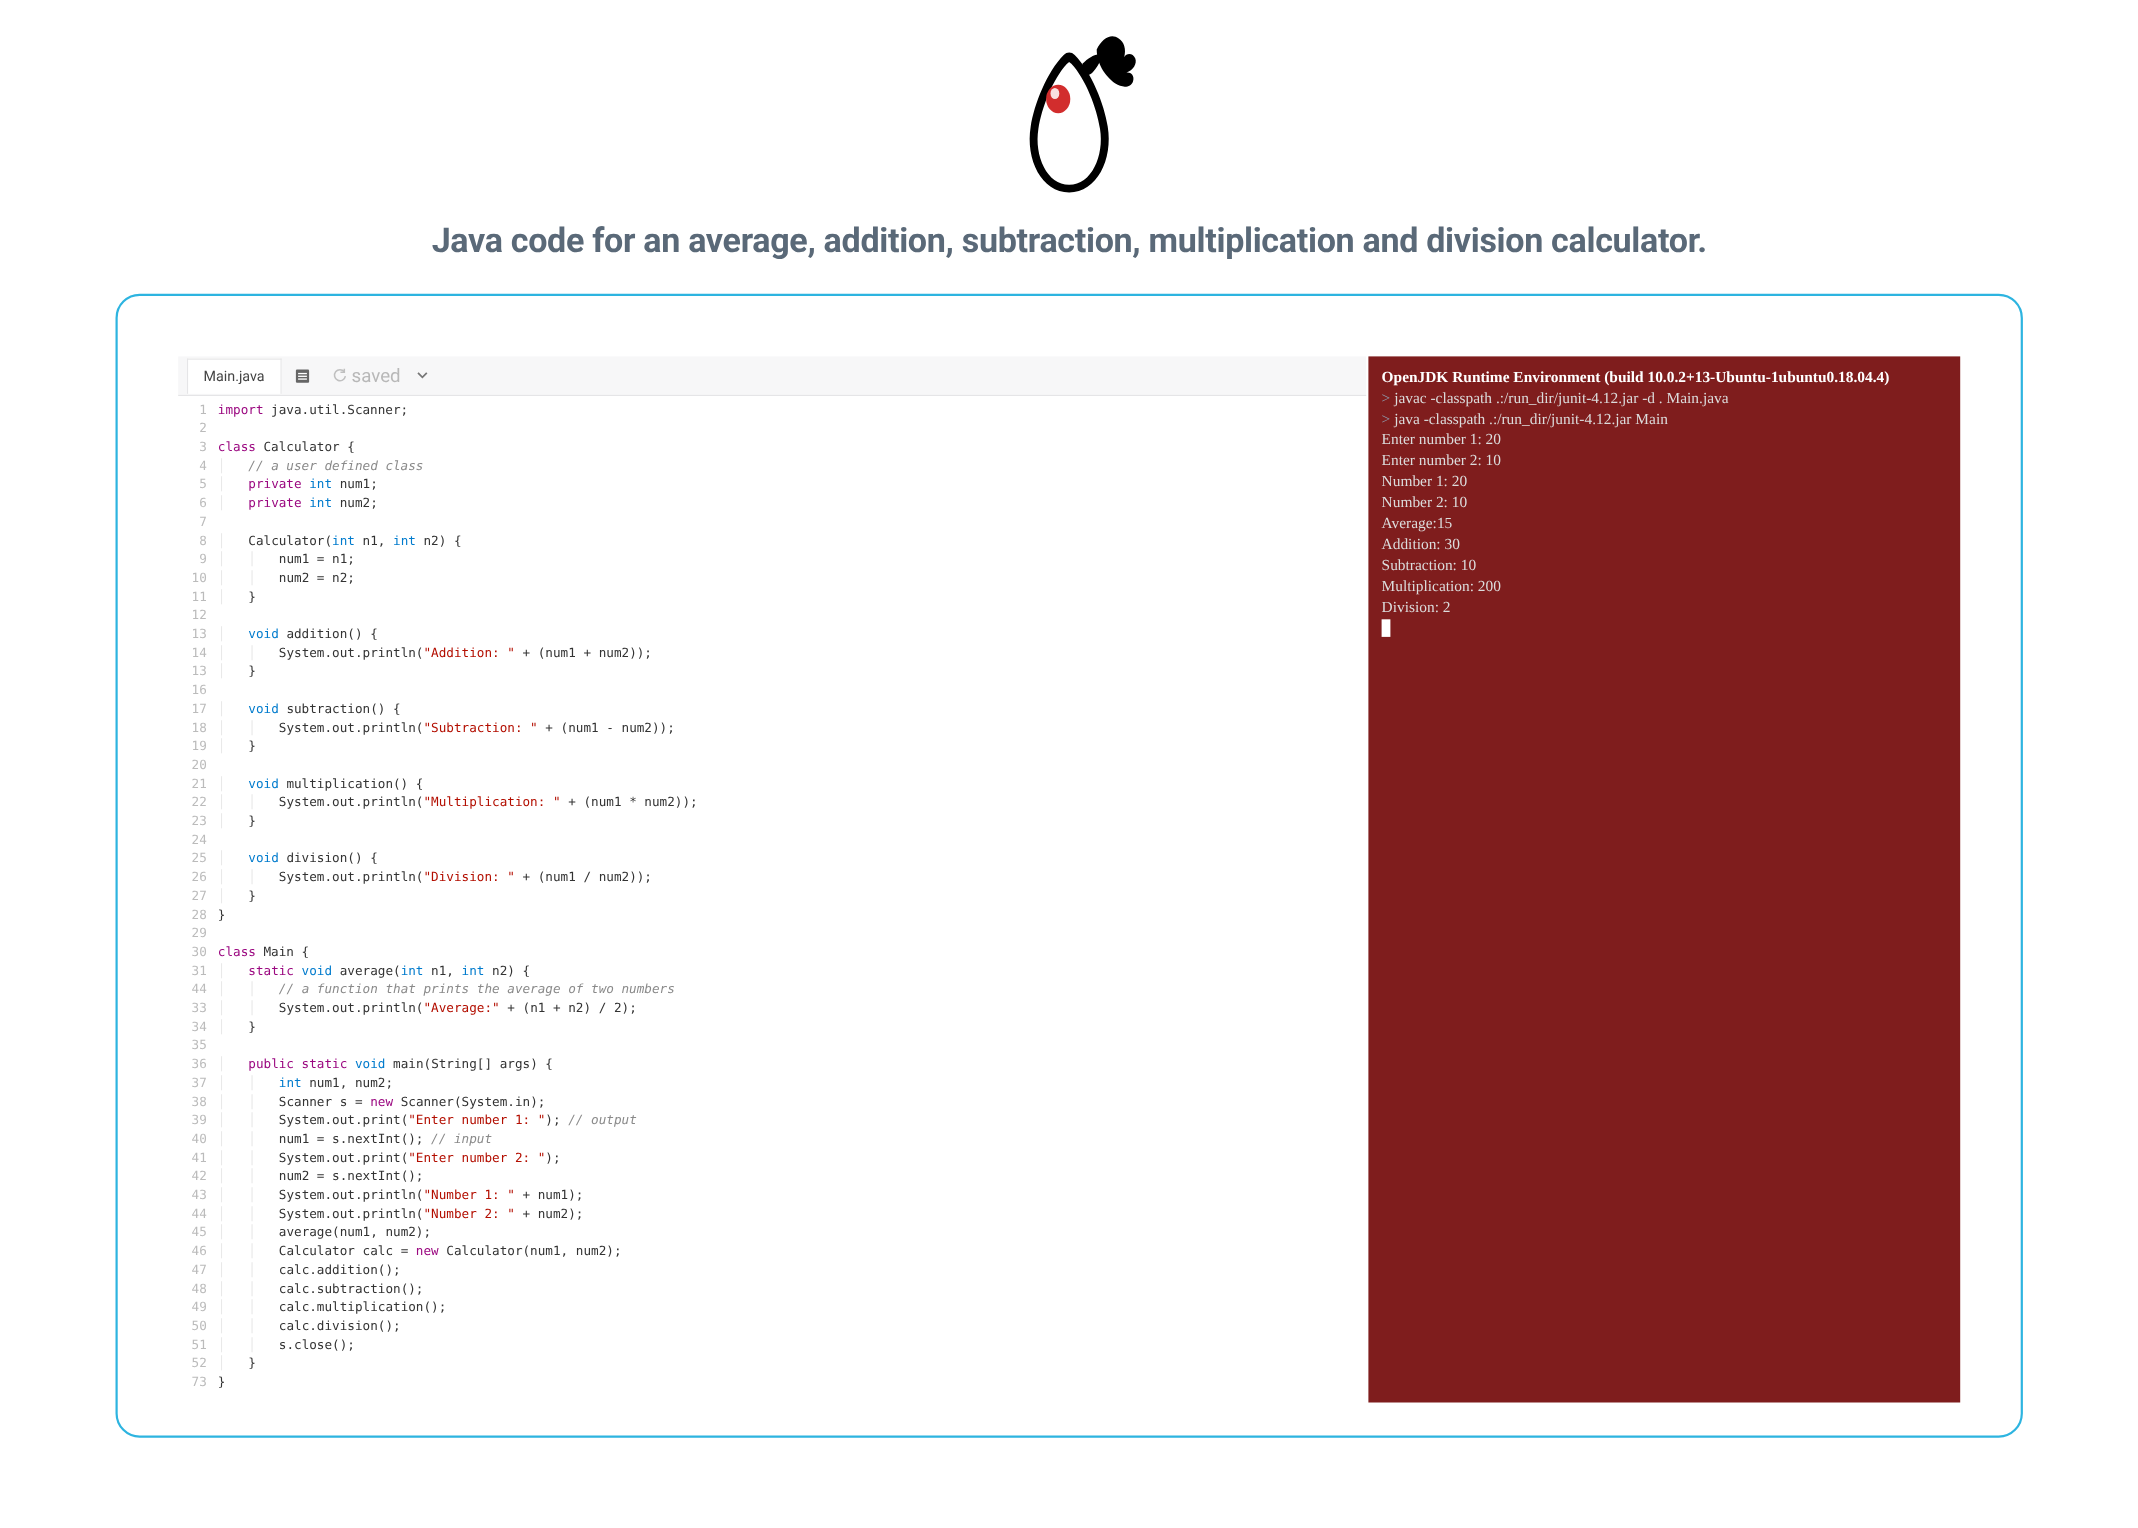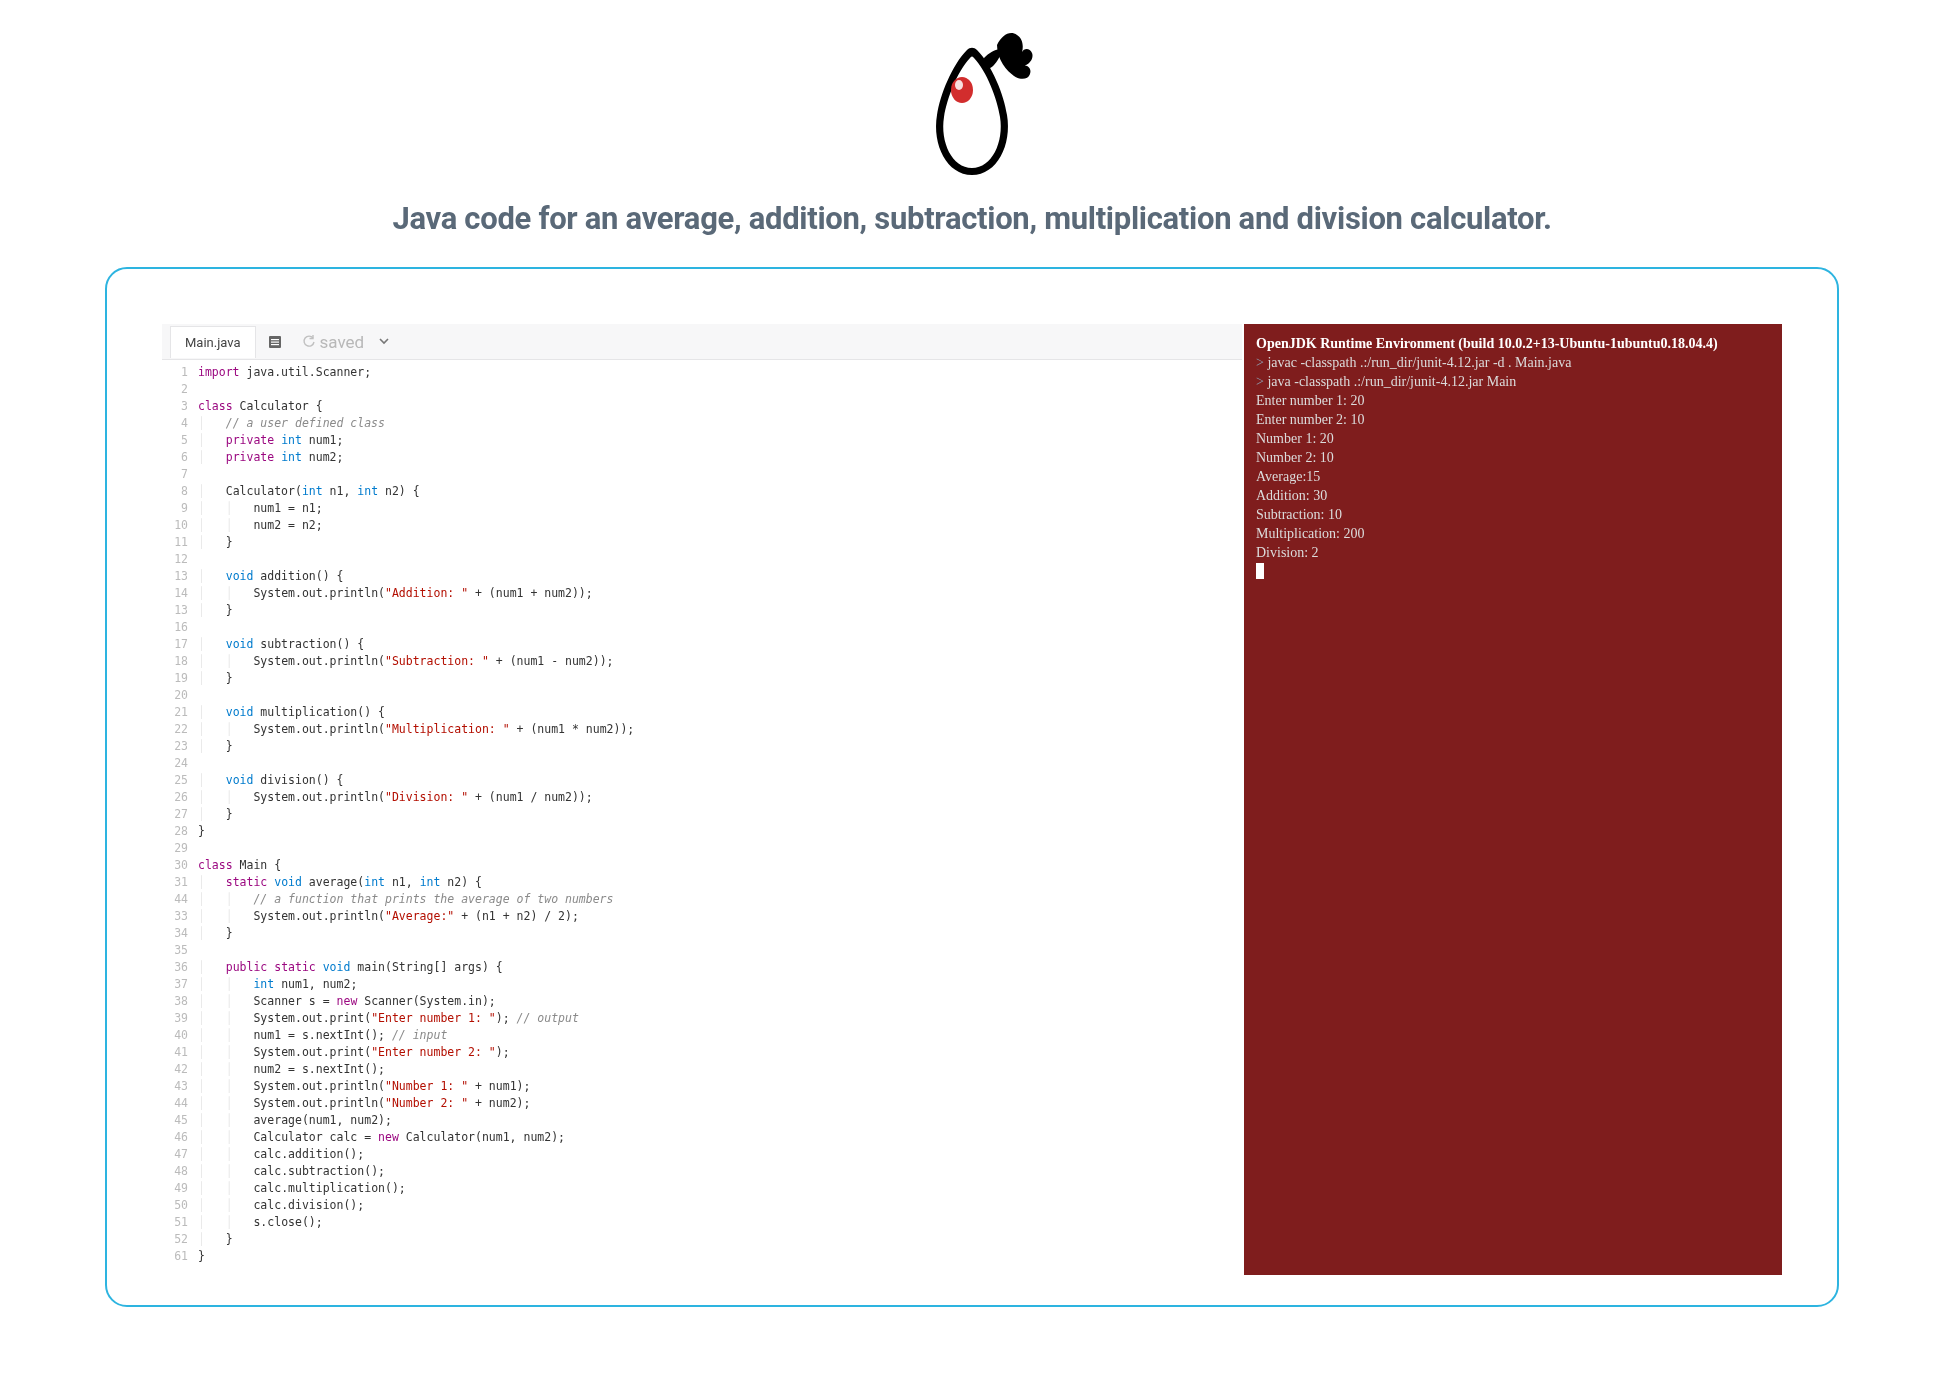--- a/index.html
+++ b/index.html
@@ -223,21 +223,21 @@
           <span class="ln">43</span>
           <span class="ln">44</span>
           <span class="ln">45</span>
           <span class="ln">46</span>
           <span class="ln">47</span>
           <span class="ln">48</span>
           <span class="ln">49</span>
           <span class="ln">50</span>
           <span class="ln">51</span>
           <span class="ln">52</span>
-          <span class="ln">61</span>
+          <span class="ln">73</span>
         </div>
       <div class="code-content" id="code-content"><span class="code-line"><span class="kw">import</span><span> java.util.Scanner;</span></span><span class="code-line">&nbsp;</span><span class="code-line"><span class="kw">class</span><span> Calculator {</span></span><span class="code-line"><span><span class="ind-guide">│</span>   </span><span></span><span class="cmt">// a user defined class</span></span><span class="code-line"><span><span class="ind-guide">│</span>   </span><span></span><span class="kw">private</span><span> </span><span class="typ">int</span><span> num1;</span></span><span class="code-line"><span><span class="ind-guide">│</span>   </span><span></span><span class="kw">private</span><span> </span><span class="typ">int</span><span> num2;</span></span><span class="code-line">&nbsp;</span><span class="code-line"><span><span class="ind-guide">│</span>   </span><span>Calculator(</span><span class="typ">int</span><span> n1, </span><span class="typ">int</span><span> n2) {</span></span><span class="code-line"><span><span class="ind-guide">│</span>   <span class="ind-guide">│</span>   </span><span>num1 = n1;</span></span><span class="code-line"><span><span class="ind-guide">│</span>   <span class="ind-guide">│</span>   </span><span>num2 = n2;</span></span><span class="code-line"><span><span class="ind-guide">│</span>   </span><span>}</span></span><span class="code-line">&nbsp;</span><span class="code-line"><span><span class="ind-guide">│</span>   </span><span></span><span class="typ">void</span><span> addition() {</span></span><span class="code-line"><span><span class="ind-guide">│</span>   <span class="ind-guide">│</span>   </span><span>System.out.println(</span><span class="str">"Addition: "</span><span> + (num1 + num2));</span></span><span class="code-line"><span><span class="ind-guide">│</span>   </span><span>}</span></span><span class="code-line">&nbsp;</span><span class="code-line"><span><span class="ind-guide">│</span>   </span><span></span><span class="typ">void</span><span> subtraction() {</span></span><span class="code-line"><span><span class="ind-guide">│</span>   <span class="ind-guide">│</span>   </span><span>System.out.println(</span><span class="str">"Subtraction: "</span><span> + (num1 - num2));</span></span><span class="code-line"><span><span class="ind-guide">│</span>   </span><span>}</span></span><span class="code-line">&nbsp;</span><span class="code-line"><span><span class="ind-guide">│</span>   </span><span></span><span class="typ">void</span><span> multiplication() {</span></span><span class="code-line"><span><span class="ind-guide">│</span>   <span class="ind-guide">│</span>   </span><span>System.out.println(</span><span class="str">"Multiplication: "</span><span> + (num1 * num2));</span></span><span class="code-line"><span><span class="ind-guide">│</span>   </span><span>}</span></span><span class="code-line">&nbsp;</span><span class="code-line"><span><span class="ind-guide">│</span>   </span><span></span><span class="typ">void</span><span> division() {</span></span><span class="code-line"><span><span class="ind-guide">│</span>   <span class="ind-guide">│</span>   </span><span>System.out.println(</span><span class="str">"Division: "</span><span> + (num1 / num2));</span></span><span class="code-line"><span><span class="ind-guide">│</span>   </span><span>}</span></span><span class="code-line"><span>}</span></span><span class="code-line">&nbsp;</span><span class="code-line"><span class="kw">class</span><span> Main {</span></span><span class="code-line"><span><span class="ind-guide">│</span>   </span><span></span><span class="kw">static</span><span> </span><span class="typ">void</span><span> average(</span><span class="typ">int</span><span> n1, </span><span class="typ">int</span><span> n2) {</span></span><span class="code-line"><span><span class="ind-guide">│</span>   <span class="ind-guide">│</span>   </span><span></span><span class="cmt">// a function that prints the average of two numbers</span></span><span class="code-line"><span><span class="ind-guide">│</span>   <span class="ind-guide">│</span>   </span><span>System.out.println(</span><span class="str">"Average:"</span><span> + (n1 + n2) / 2);</span></span><span class="code-line"><span><span class="ind-guide">│</span>   </span><span>}</span></span><span class="code-line">&nbsp;</span><span class="code-line"><span><span class="ind-guide">│</span>   </span><span></span><span class="kw">public</span><span> </span><span class="kw">static</span><span> </span><span class="typ">void</span><span> main(String[] args) {</span></span><span class="code-line"><span><span class="ind-guide">│</span>   <span class="ind-guide">│</span>   </span><span></span><span class="typ">int</span><span> num1, num2;</span></span><span class="code-line"><span><span class="ind-guide">│</span>   <span class="ind-guide">│</span>   </span><span>Scanner s = </span><span class="kw">new</span><span> Scanner(System.in);</span></span><span class="code-line"><span><span class="ind-guide">│</span>   <span class="ind-guide">│</span>   </span><span>System.out.print(</span><span class="str">"Enter number 1: "</span><span>); </span><span class="cmt">// output</span></span><span class="code-line"><span><span class="ind-guide">│</span>   <span class="ind-guide">│</span>   </span><span>num1 = s.nextInt(); </span><span class="cmt">// input</span></span><span class="code-line"><span><span class="ind-guide">│</span>   <span class="ind-guide">│</span>   </span><span>System.out.print(</span><span class="str">"Enter number 2: "</span><span>);</span></span><span class="code-line"><span><span class="ind-guide">│</span>   <span class="ind-guide">│</span>   </span><span>num2 = s.nextInt();</span></span><span class="code-line"><span><span class="ind-guide">│</span>   <span class="ind-guide">│</span>   </span><span>System.out.println(</span><span class="str">"Number 1: "</span><span> + num1);</span></span><span class="code-line"><span><span class="ind-guide">│</span>   <span class="ind-guide">│</span>   </span><span>System.out.println(</span><span class="str">"Number 2: "</span><span> + num2);</span></span><span class="code-line"><span><span class="ind-guide">│</span>   <span class="ind-guide">│</span>   </span><span>average(num1, num2);</span></span><span class="code-line"><span><span class="ind-guide">│</span>   <span class="ind-guide">│</span>   </span><span>Calculator calc = </span><span class="kw">new</span><span> Calculator(num1, num2);</span></span><span class="code-line"><span><span class="ind-guide">│</span>   <span class="ind-guide">│</span>   </span><span>calc.addition();</span></span><span class="code-line"><span><span class="ind-guide">│</span>   <span class="ind-guide">│</span>   </span><span>calc.subtraction();</span></span><span class="code-line"><span><span class="ind-guide">│</span>   <span class="ind-guide">│</span>   </span><span>calc.multiplication();</span></span><span class="code-line"><span><span class="ind-guide">│</span>   <span class="ind-guide">│</span>   </span><span>calc.division();</span></span><span class="code-line"><span><span class="ind-guide">│</span>   <span class="ind-guide">│</span>   </span><span>s.close();</span></span><span class="code-line"><span><span class="ind-guide">│</span>   </span><span>}</span></span><span class="code-line"><span>}</span></span></div>
     </div>
   </div>
 
   <div class="terminal-panel" id="terminal-panel"><span class="term-line"><span class="term-bold">OpenJDK Runtime Environment (build 10.0.2+13-Ubuntu-1ubuntu0.18.04.4)</span></span><span class="term-line"><span class="term-prompt">&gt; </span>javac -classpath .:/run_dir/junit-4.12.jar -d . Main.java</span><span class="term-line"><span class="term-prompt">&gt; </span>java -classpath .:/run_dir/junit-4.12.jar Main</span><span class="term-line">Enter number 1: 20</span><span class="term-line">Enter number 2: 10</span><span class="term-line">Number 1: 20</span><span class="term-line">Number 2: 10</span><span class="term-line">Average:15</span><span class="term-line">Addition: 30</span><span class="term-line">Subtraction: 10</span><span class="term-line">Multiplication: 200</span><span class="term-line">Division: 2</span><span class="cursor-block"></span></div>
 
 </div>
 
 </body></html>

